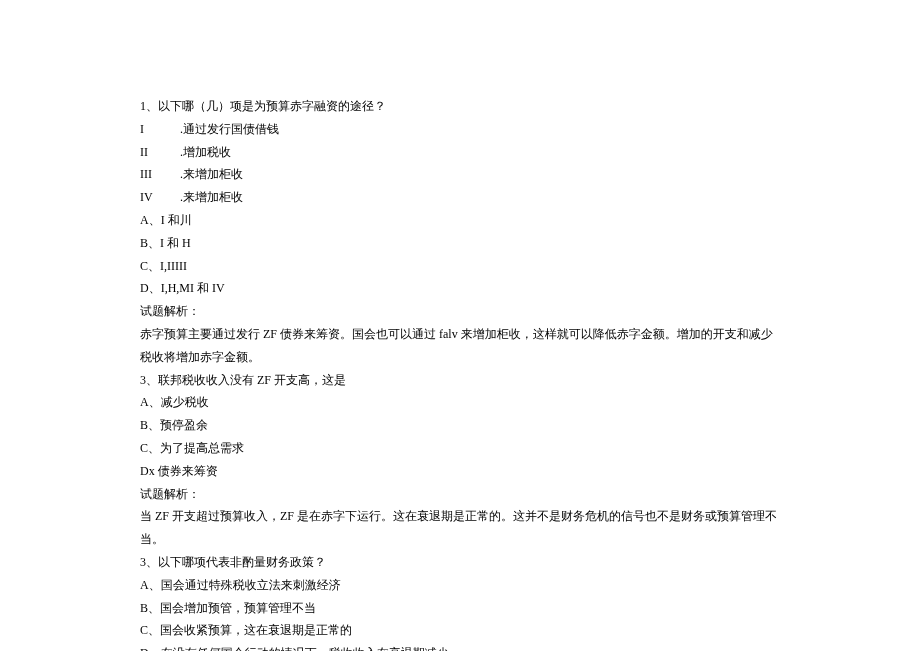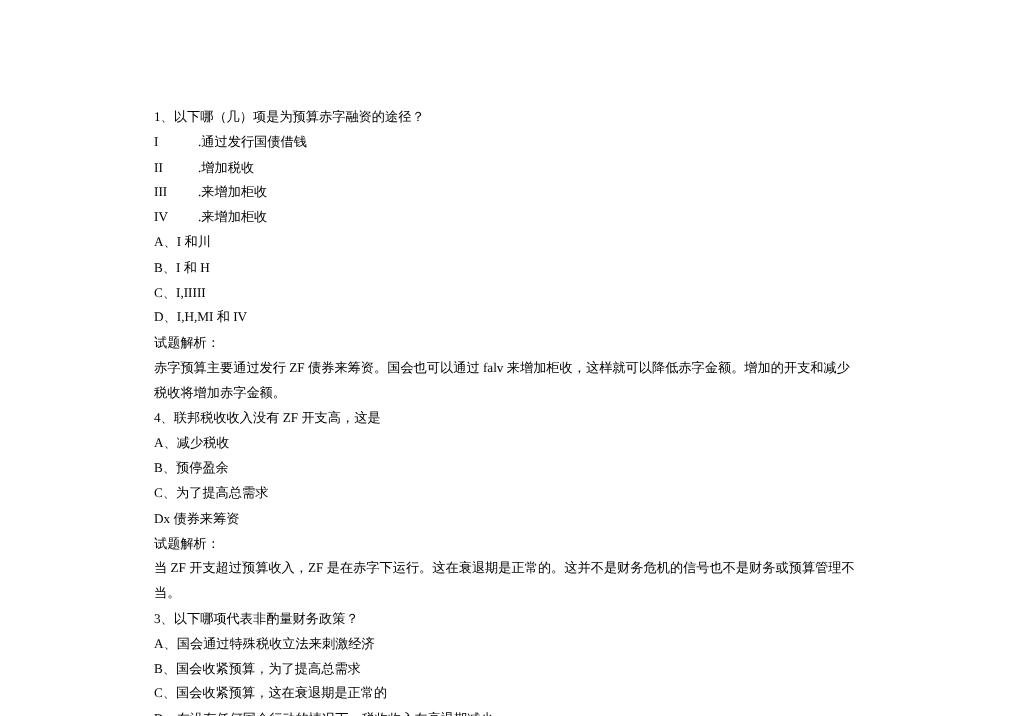--- a/index.html
+++ b/index.html
@@ -47,26 +47,26 @@
 </div>
 
 <p>A、I 和川</p>
 <p>B、I 和 H</p>
 <p>C、I,IIIII</p>
 <p>D、I,H,MI 和 IV</p>
 
 <p>试题解析：</p>
 <p>赤字预算主要通过发行 ZF 债券来筹资。国会也可以通过 falv 来增加柜收，这样就可以降低赤字金额。增加的开支和减少税收将增加赤字金额。</p>
 
-<p>4、联邦税收收入没有 ZF 开支高，这是</p>
+<p>3、联邦税收收入没有 ZF 开支高，这是</p>
 <p>A、减少税收</p>
 <p>B、预停盈余</p>
 <p>C、为了提高总需求</p>
 <p>Dx 债券来筹资</p>
 
 <p>试题解析：</p>
 <p>当 ZF 开支超过预算收入，ZF 是在赤字下运行。这在衰退期是正常的。这并不是财务危机的信号也不是财务或预算管理不当。</p>
 
 <p>3、以下哪项代表非酌量财务政策？</p>
 <p>A、国会通过特殊税收立法来刺激经济</p>
-<p>B、国会收紧预算，为了提高总需求</p>
+<p>B、国会增加预管，预算管理不当</p>
 <p>C、国会收紧预算，这在衰退期是正常的</p>
 <p>D、在没有任何国会行动的情况下，税收收入在衰退期减少</p>
 
 </body></html>

